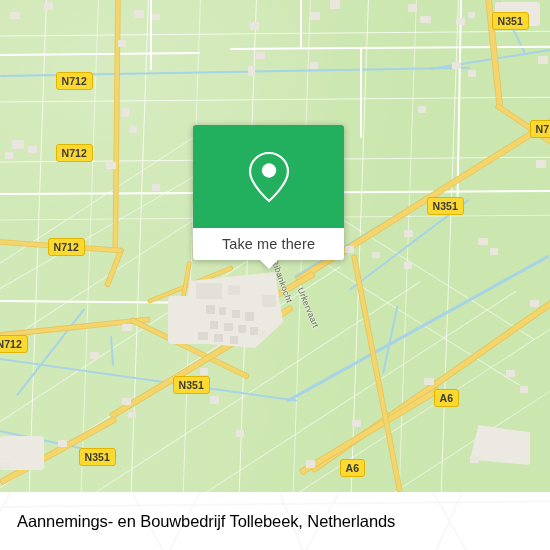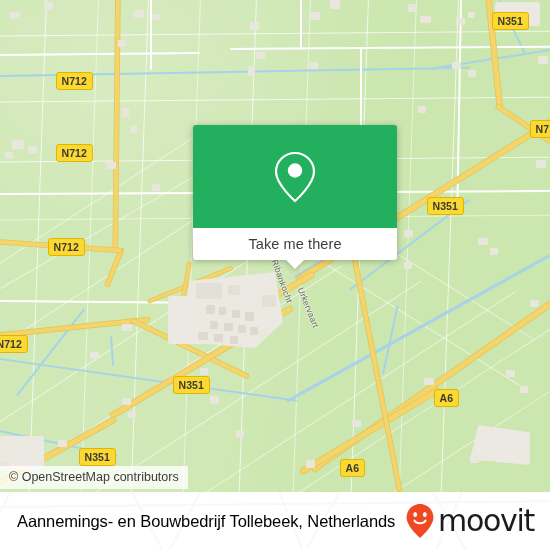--- a/index.html
+++ b/index.html
@@ -66,21 +66,21 @@
     transform-origin:0 0;
     text-shadow:
        0 0 2px #e2efd4, 0 0 2px #e2efd4, 0 0 2px #e2efd4,
        1px 0 1px #e2efd4, -1px 0 1px #e2efd4;
     font-family:"Liberation Sans","DejaVu Sans",sans-serif;
   }
 
   
   #popup{
     position:absolute;
-    left:193px;top:125px;width:204px;
+    left:193px;top:125px;width:151px;
     filter:drop-shadow(0 1px 3px rgba(0,0,0,.28));
     border-radius:27px;
   }
   #popup .head{
     background:#22b05f;
     border-radius:3px 3px 0 0;
     height:103px;
     display:flex;align-items:center;justify-content:center;
   }
   #popup .body{
@@ -324,42 +324,32 @@
           <path d="M24 5 C13.5 5 5 13.3 5 23.6 C5 36.5 24 53 24 53 C24 53 43 36.5 43 23.6 C43 13.3 34.5 5 24 5 Z" fill="none" stroke="#ffffff" stroke-width="2.2"></path>
           <circle cx="24" cy="22.5" r="7.2" fill="#ffffff"></circle>
         </svg>
       </div>
       <div class="body">
         <span>Take me there</span>
       </div>
       <div class="tail"></div>
     </div>
 
-    <div id="attrib">© OpenStreetMap contributors</div>
   </div>
 
   <div id="footer">
     <div class="wm">
       <div class="wmline" style="left:20px;top:-20px;width:2px;height:120px;transform:rotate(28deg);"></div>
       <div class="wmline" style="left:120px;top:-20px;width:2px;height:120px;transform:rotate(-28deg);"></div>
       <div class="wmline" style="left:210px;top:-20px;width:2px;height:120px;transform:rotate(28deg);"></div>
       <div class="wmline" style="left:270px;top:-20px;width:2px;height:120px;transform:rotate(-22deg);"></div>
       <div class="wmline" style="left:350px;top:-20px;width:2px;height:120px;transform:rotate(30deg);"></div>
       <div class="wmline" style="left:420px;top:-20px;width:2px;height:120px;transform:rotate(-30deg);"></div>
       <div class="wmline" style="left:470px;top:-20px;width:2px;height:120px;transform:rotate(24deg);"></div>
       <div class="wmline" style="left:0px;top:14px;width:560px;height:1.5px;transform:rotate(-0.6deg);"></div>
     </div>
 
     <div class="inner">
       <div class="title">Aannemings- en Bouwbedrijf Tollebeek, Netherlands</div>
-      <div class="brand">
-        <svg width="30" height="36" viewBox="0 0 30 36">
-          <path d="M15 1 C7.6 1 1.6 7 1.6 14.4 C1.6 23.6 15 34.8 15 34.8 C15 34.8 28.4 23.6 28.4 14.4 C28.4 7 22.4 1 15 1 Z" fill="#ef4823"></path>
-          <ellipse cx="10.2" cy="11.4" rx="1.9" ry="2.5" fill="#ffffff"></ellipse>
-          <ellipse cx="19.8" cy="11.4" rx="1.9" ry="2.5" fill="#ffffff"></ellipse>
-          <path d="M9.4 17.6 C11.4 21.2 18.6 21.2 20.6 17.6" fill="none" stroke="#ffffff" stroke-width="2" stroke-linecap="round"></path>
-        </svg>
-        <span class="brandtext">moovit</span>
-      </div>
     </div>
   </div>
 
 </div>
 
 </body></html>

